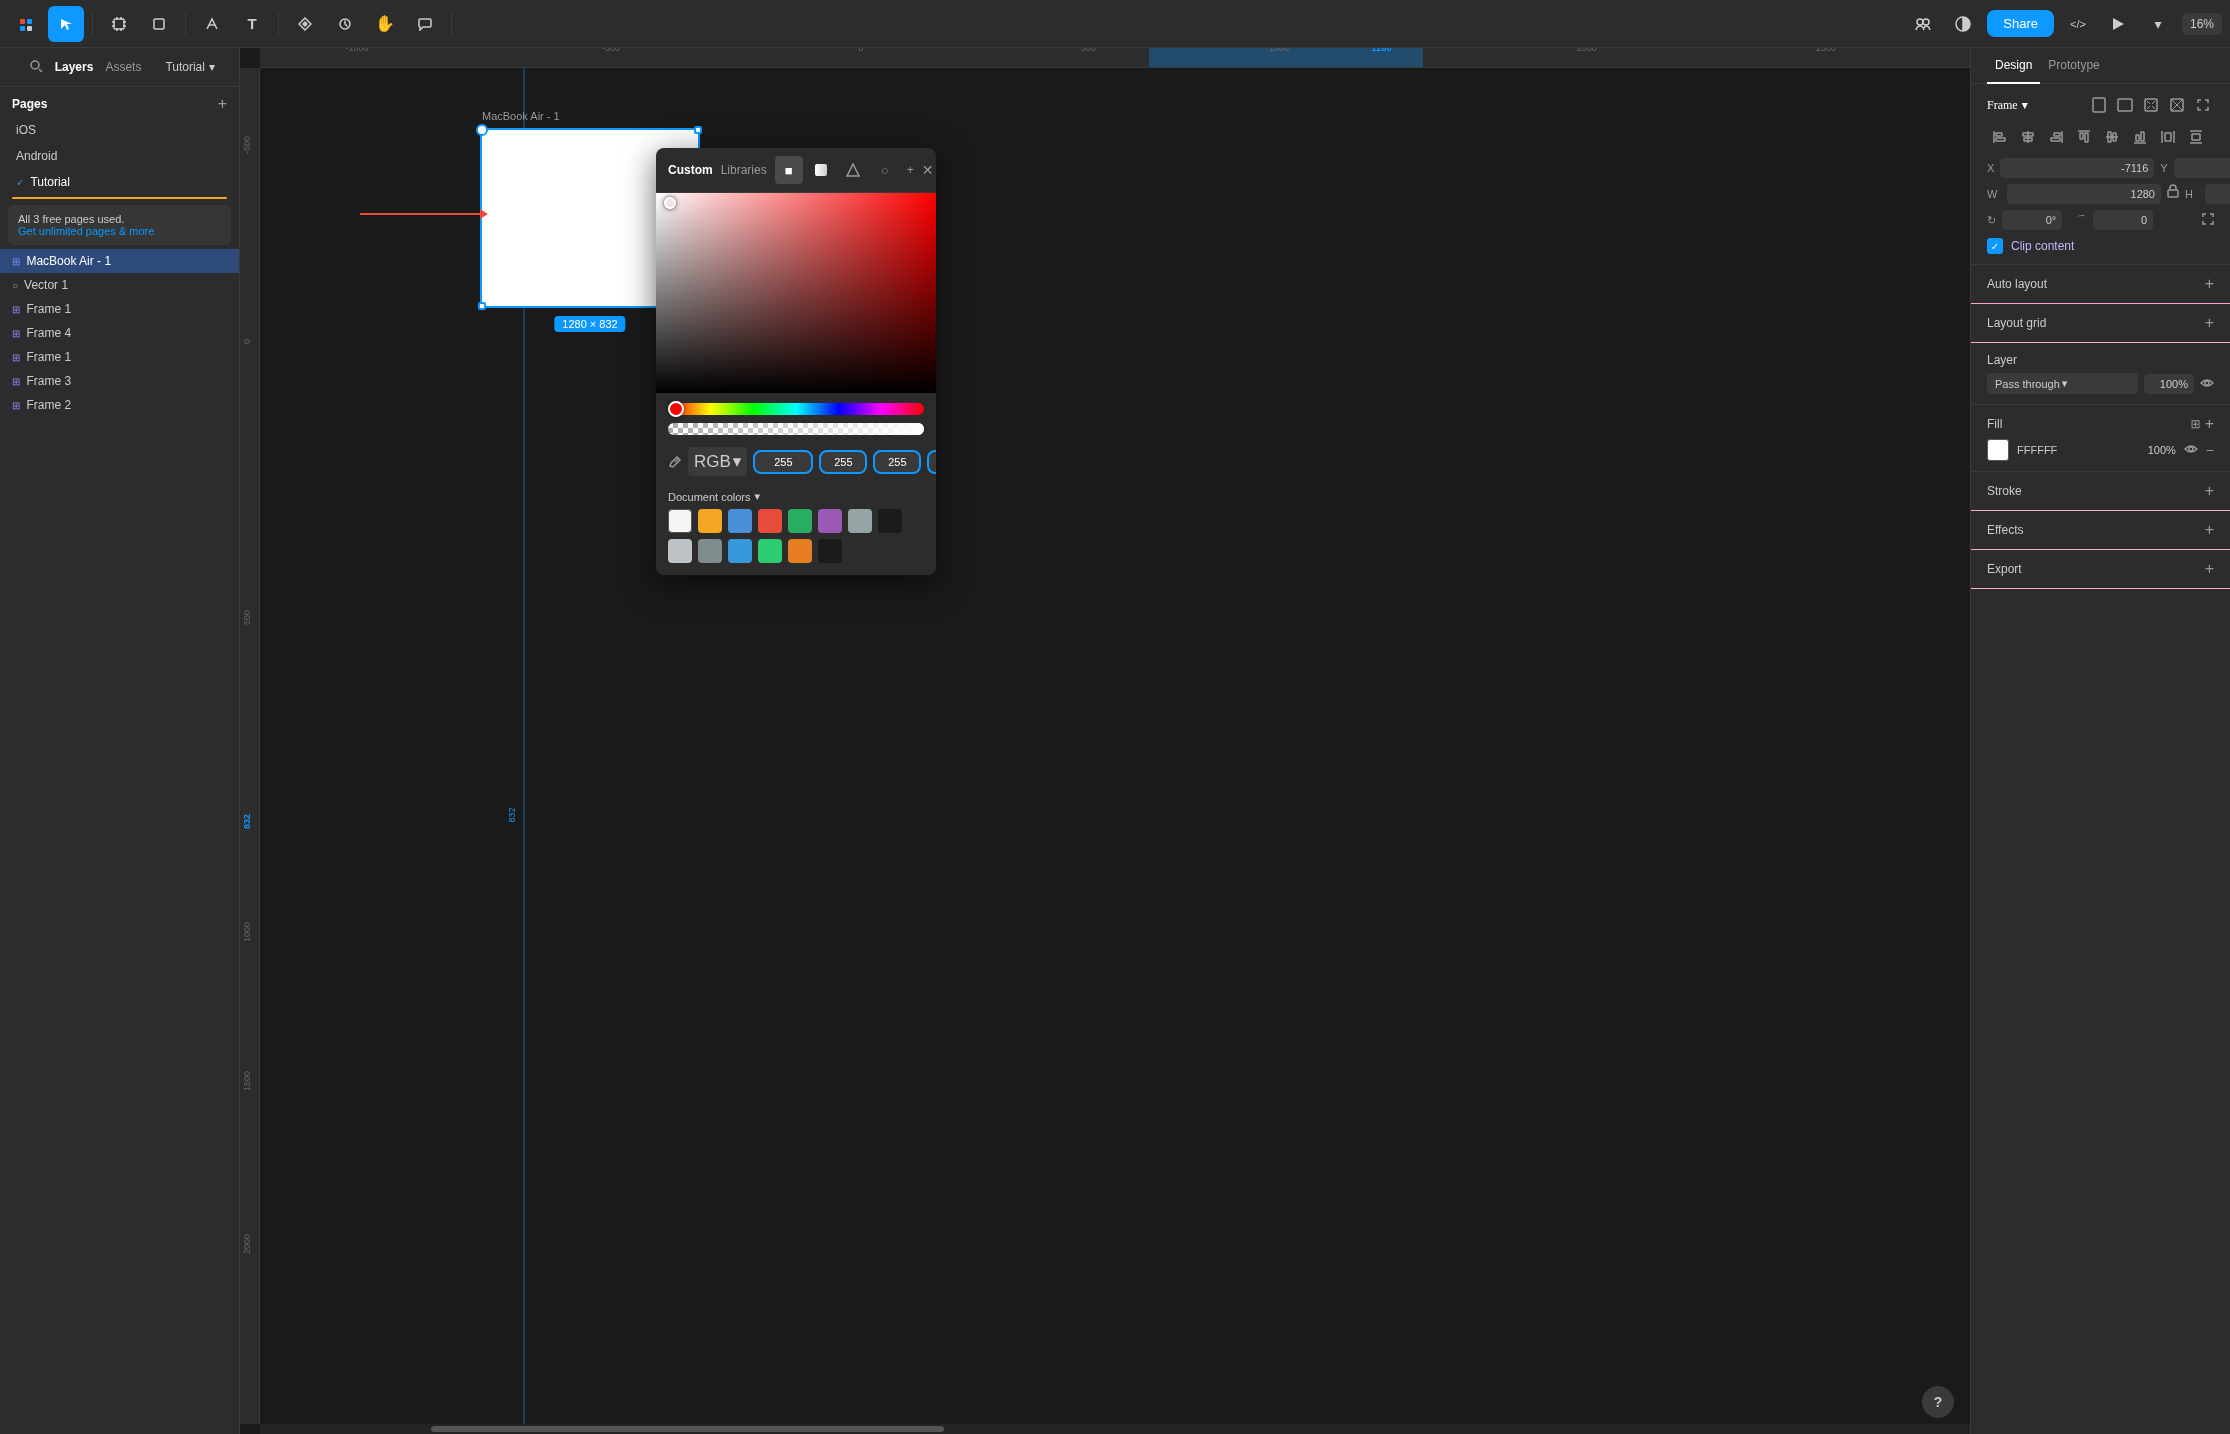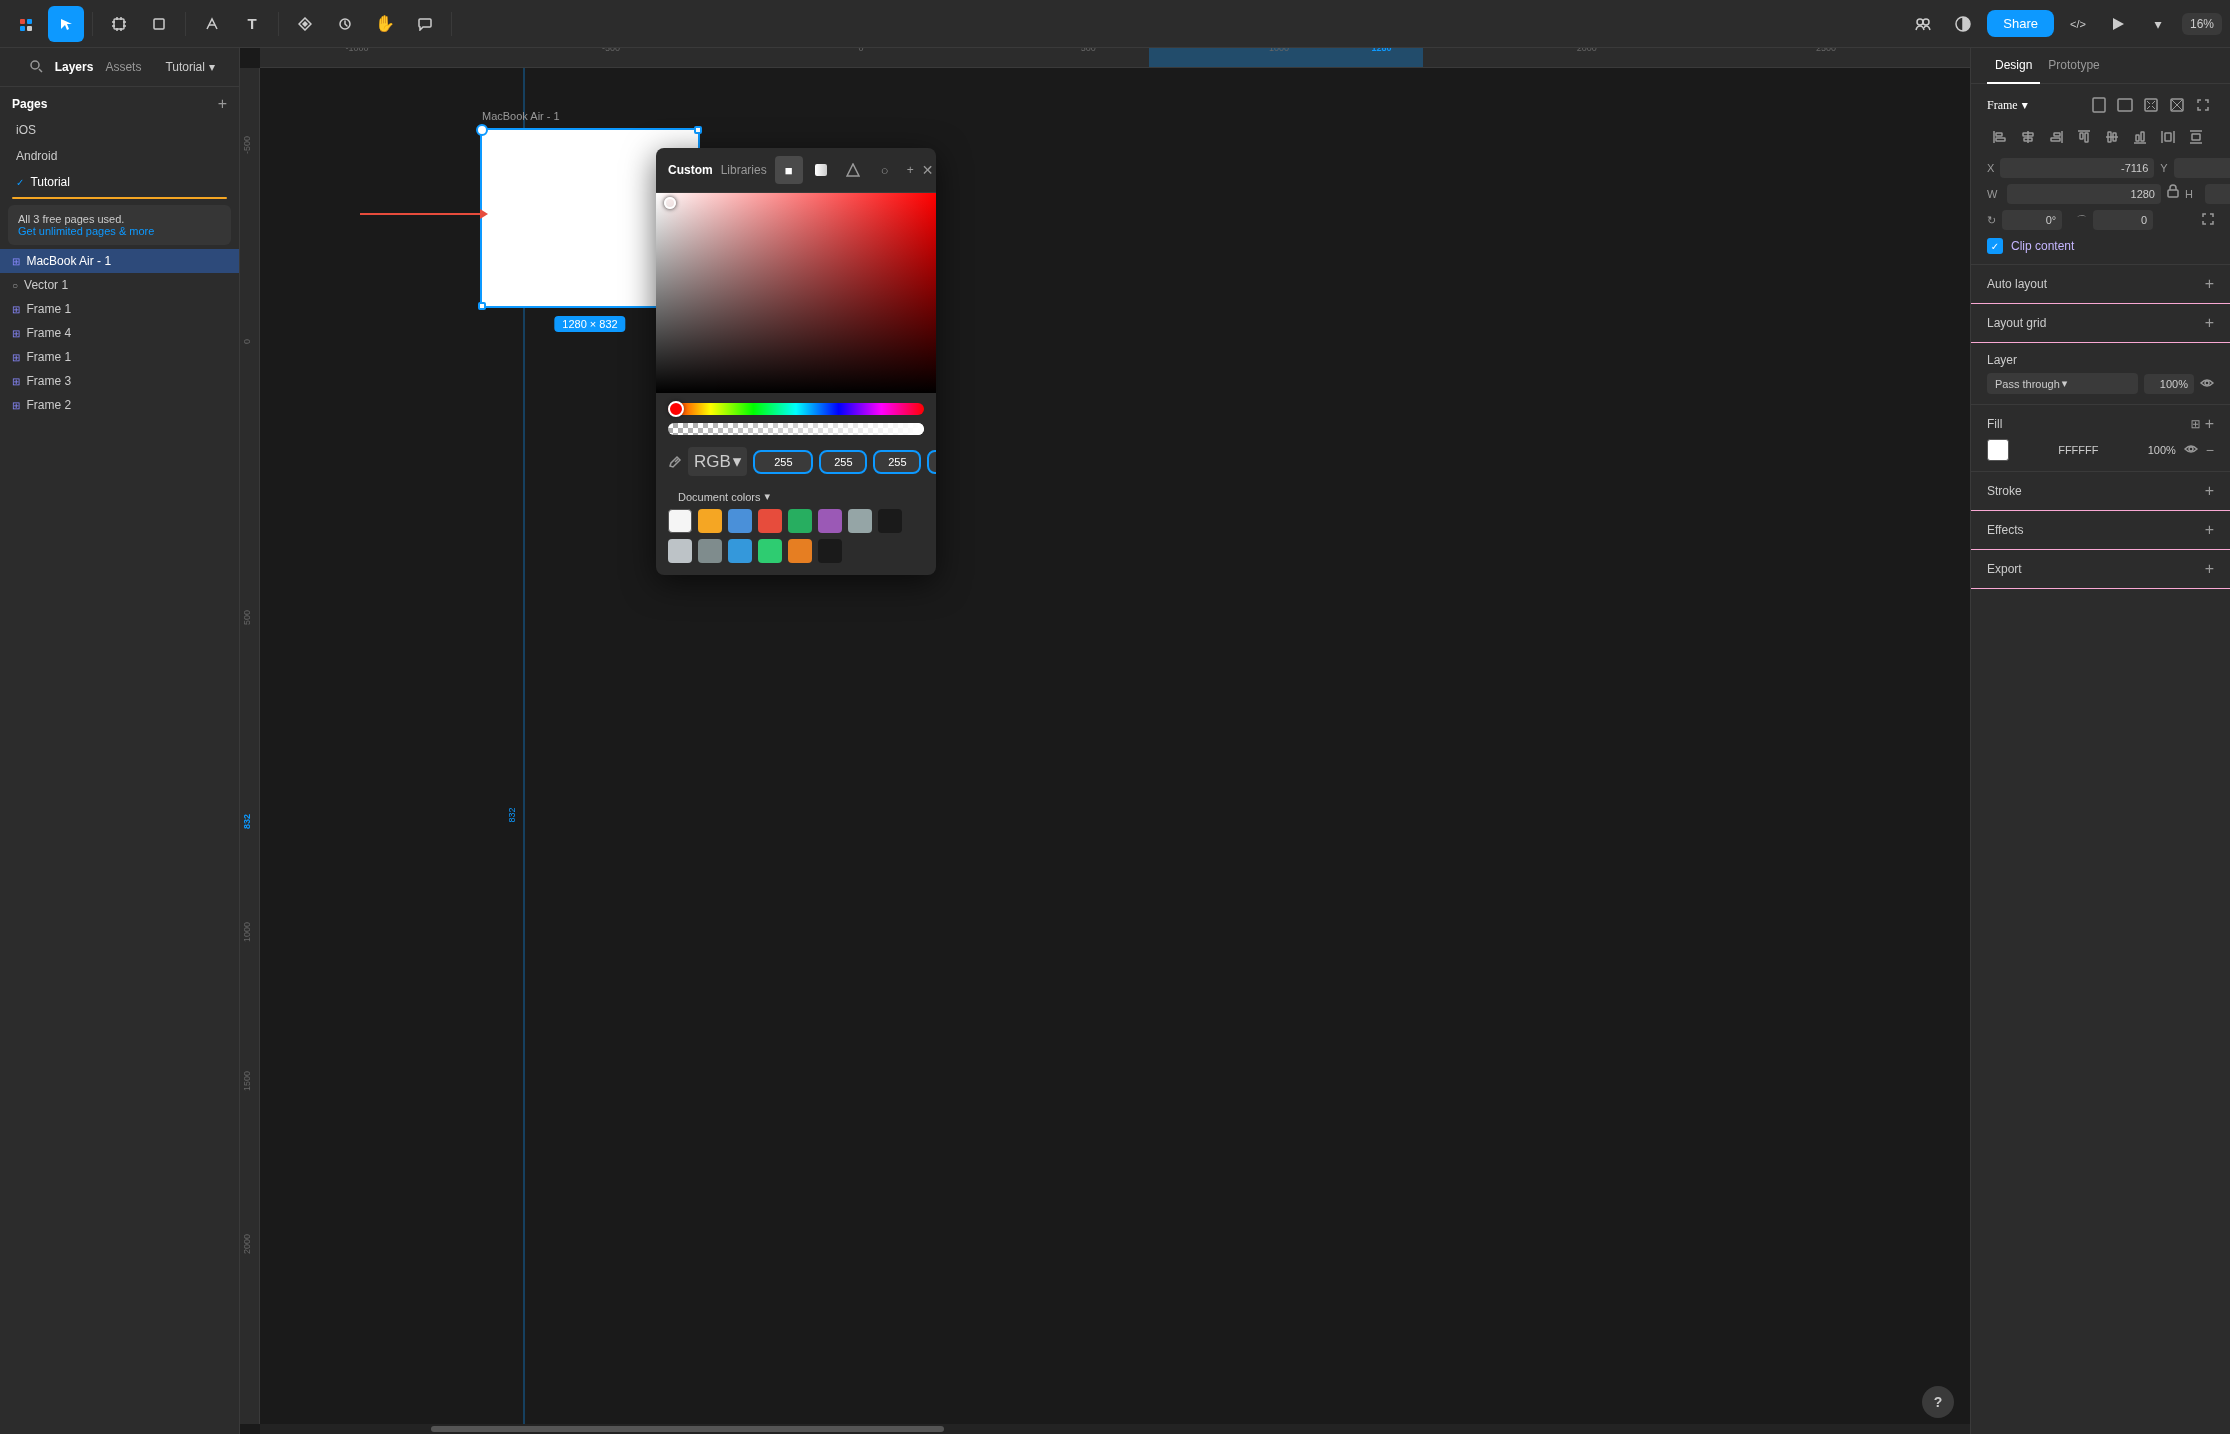--- a/index.html
+++ b/index.html
@@ -325,21 +325,21 @@
     .eyedropper-btn {
       width: 28px; height: 28px;
       display: flex; align-items: center; justify-content: center;
       color: #999;
       cursor: pointer;
       font-size: 14px;
     }
     .doc-colors-header {
       display: flex;
       align-items: center;
-      padding: 6px 22px 6px;
+      padding: 6px 12px 6px;
       font-size: 11px;
       color: #ccc;
       cursor: pointer;
     }
     .doc-colors-grid {
       display: flex;
       flex-wrap: wrap;
       padding: 0 12px 12px;
       gap: 6px;
     }
@@ -514,21 +514,20 @@
       padding: 4px 6px;
       width: 50px;
       text-align: right;
     }
     .eye-btn {
       color: #999; cursor: pointer; font-size: 12px;
     }
     .fill-section {
       padding: 10px 16px;
       border-bottom: 1px solid #3a3a3a;
-      text-align: center;
     }
     .fill-header {
       display: flex;
       align-items: center;
       margin-bottom: 6px;
     }
     .fill-title {
       font-size: 12px;
       color: #ccc;
     }

